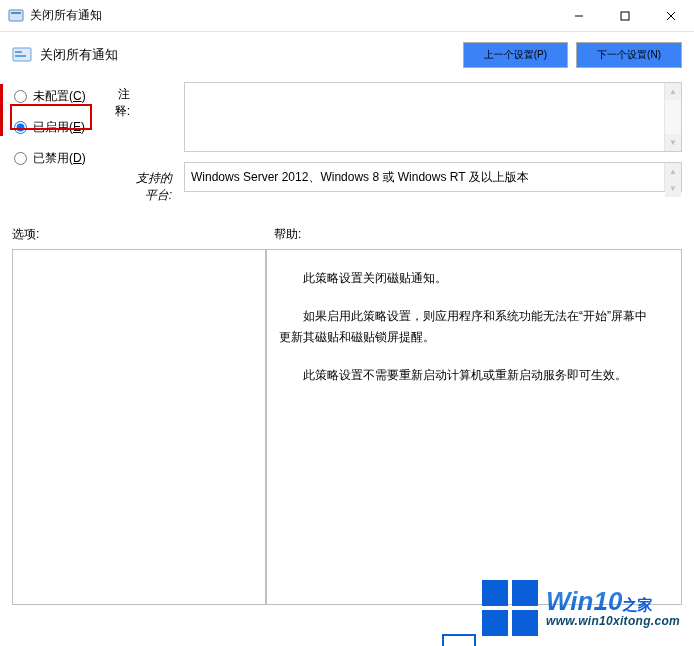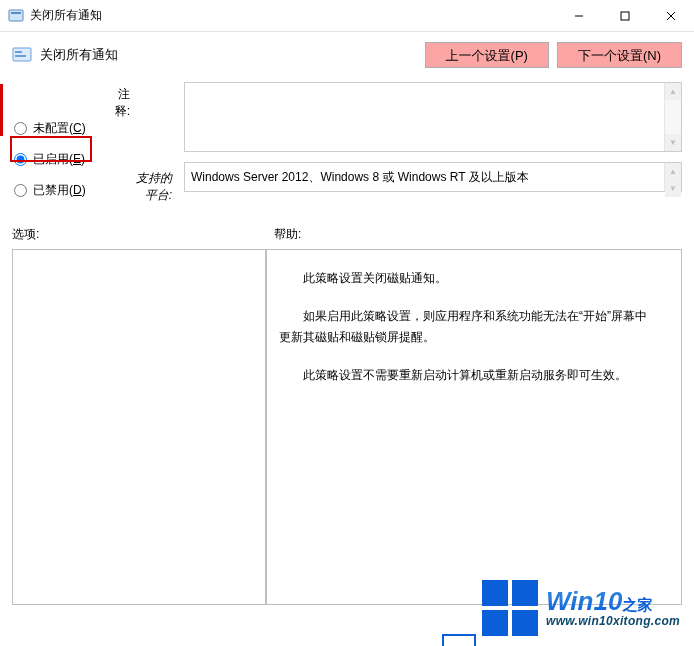--- a/index.html
+++ b/index.html
@@ -46,40 +46,39 @@
     padding: 10px 12px 14px 12px;
     gap: 8px;
   }
   .headerrow .big-icon {
     width: 20px; height: 20px;
     display: inline-flex; align-items: center; justify-content: center;
   }
   .headerrow .policy-title { font-size: 13px; flex: 1; }
   .headerrow .navbtn {
     height: 26px;
-    background: #fca5a5;
+    background: #3b82f6;
     border: 1px solid #adadad;
     padding: 4px 20px;
-    font-size: 13px;
+    font-size: 10px;
     font-family: inherit;
     cursor: pointer;
   }
 
   
   .config-area {
     display: flex;
     padding: 0 12px 4px 12px;
     gap: 12px;
   }
   .radios {
     width: 88px;
     padding-top: 4px;
     display: flex; flex-direction: column; gap: 10px;
     position: relative;
-    margin-top: 32px;
   }
   .radio-row {
     display: flex; align-items: center; gap: 4px;
     font-size: 12px;
     padding: 2px 2px;
   }
   .radio-row input { margin: 0 2px 0 0; }
   .highlight-box {
     position: absolute;
     border: 2px solid #d40000;

